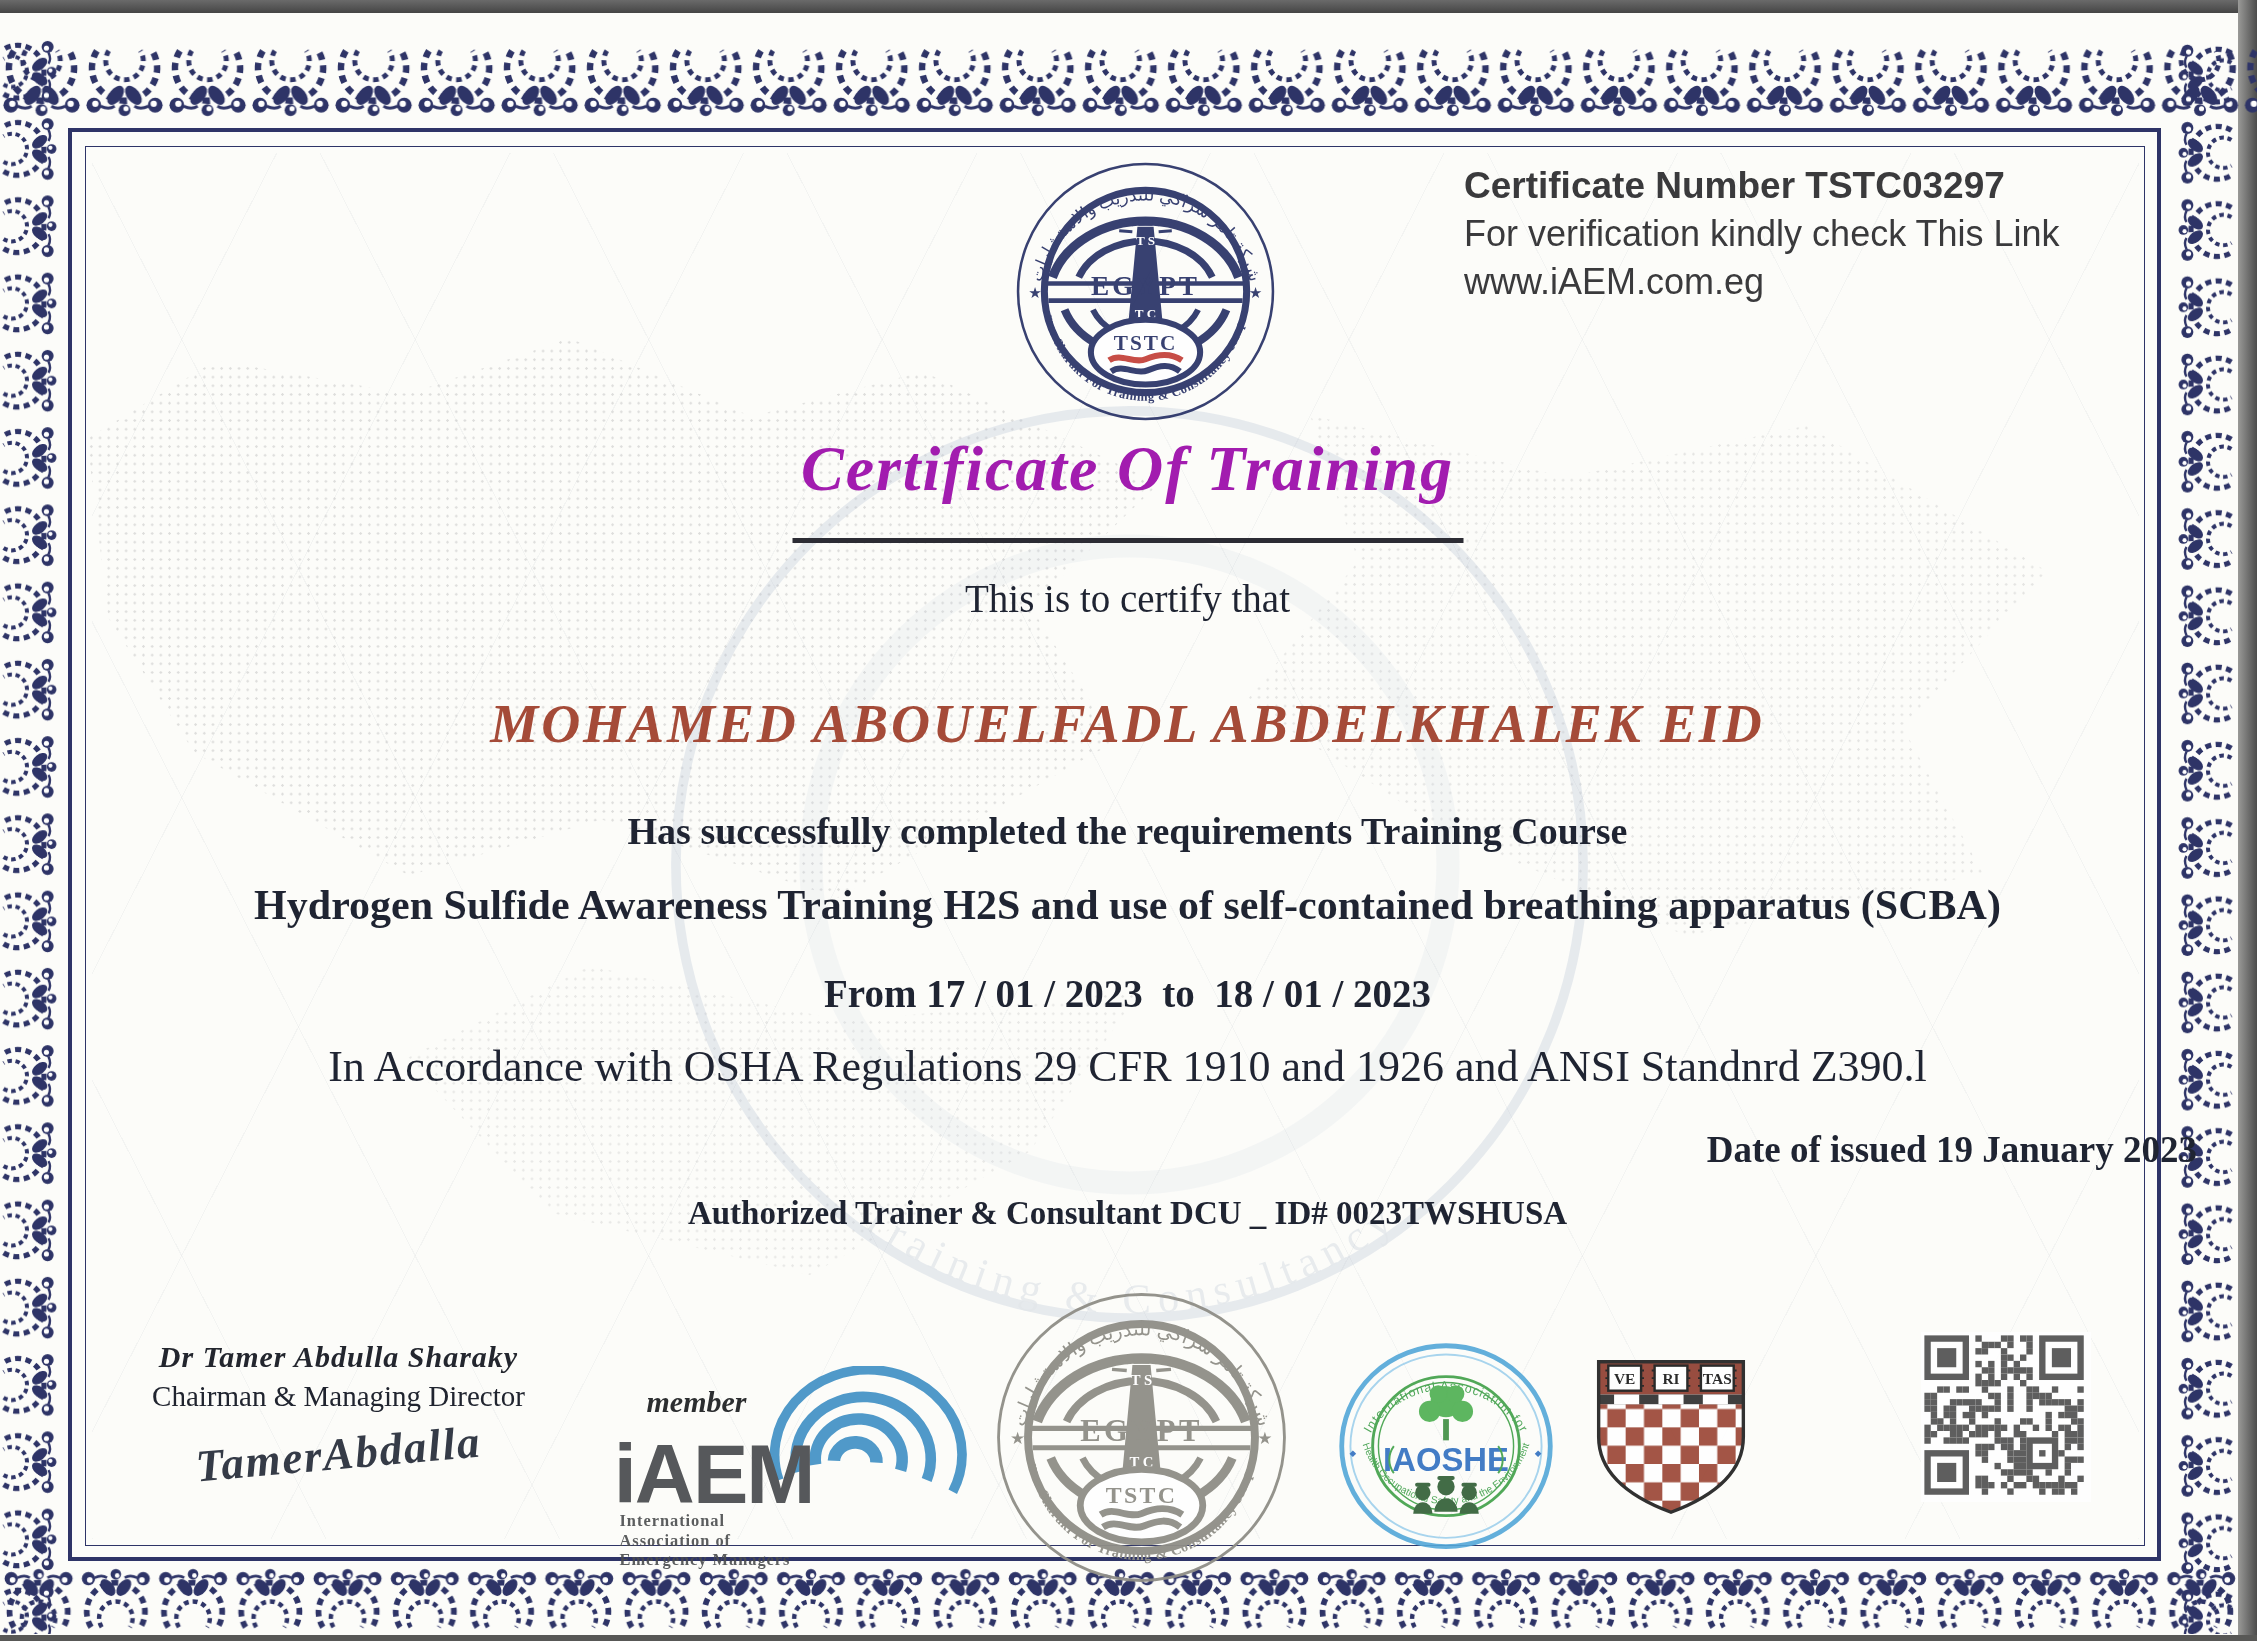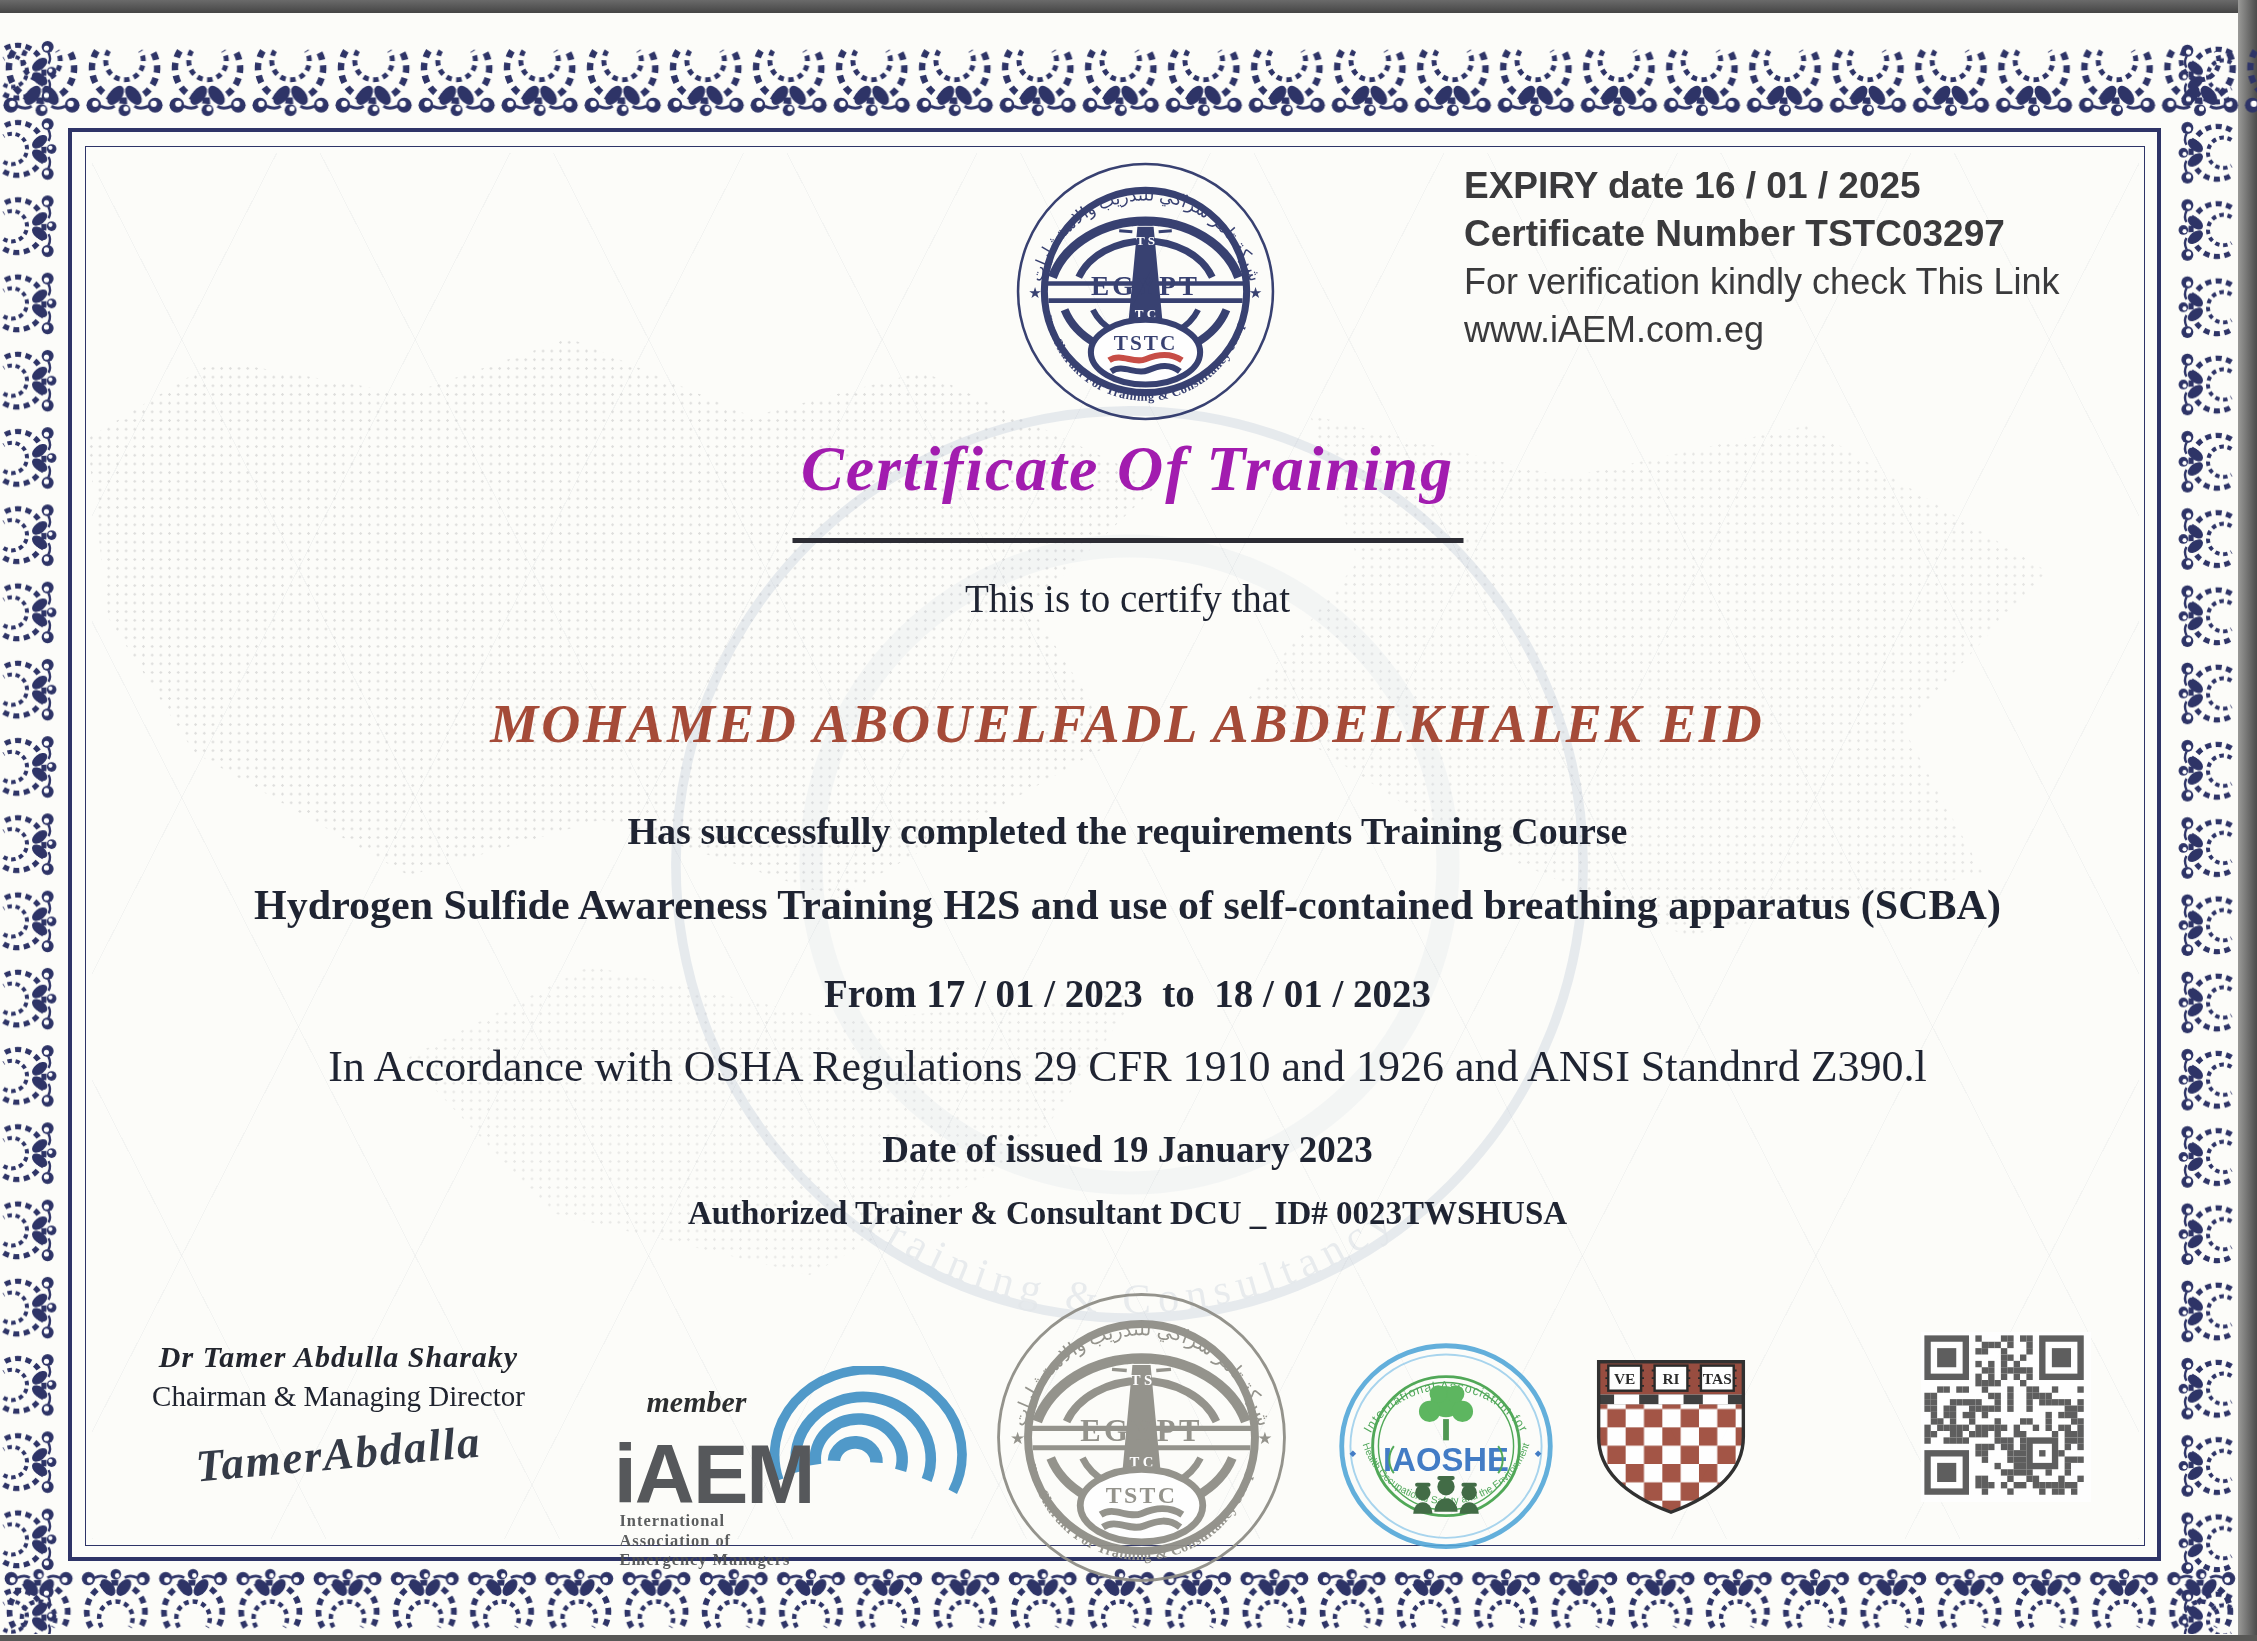--- a/index.html
+++ b/index.html
@@ -24,21 +24,21 @@
   .content{position:absolute;left:58px;top:0;width:2139px;height:1641px;}
   .cline{position:absolute;left:0;width:100%;text-align:center;color:#1f2432;}
   .title{top:432px;font-size:64px;font-style:italic;font-weight:600;letter-spacing:1.9px;color:#a21caf;}
   .title-rule{position:absolute;top:538px;left:50%;transform:translateX(-50%);width:671px;height:4.8px;background:#2c2c34;}
   .certify{top:576px;font-size:39px;}
   .name{top:693px;font-size:54px;font-style:italic;font-weight:600;letter-spacing:2.9px;color:#a54b38;}
   .completed{top:809px;font-size:38px;font-weight:600;}
   .course{top:881px;font-size:42px;font-weight:600;}
   .dates{top:971px;font-size:39px;font-weight:600;white-space:pre;}
   .accordance{top:1041px;font-size:44px;}
-  .issued{top:1128px;font-size:37px;font-weight:600;}
+  .issued{top:1128px;font-size:37px;font-weight:600;text-align:right;}
   .authorized{top:1195px;font-size:33px;font-weight:700;}
   
   .expiry{position:absolute;left:1464px;top:162px;width:599px;font-family:"Liberation Sans",sans-serif;color:#3a3a3c;}
   .expiry div{line-height:48px;font-size:36px;}
   .expiry .b{font-weight:700;font-size:37px;}
   
   .sig{position:absolute;left:124px;top:1340px;width:429px;text-align:center;}
   .sig-name{font-size:30px;font-style:italic;font-weight:600;color:#23262e;letter-spacing:1px;}
   .sig-title{font-size:29px;margin-top:5.8px;color:#20242f;}
   .sig-script{font-size:45px;font-style:italic;font-weight:600;color:#353b47;letter-spacing:1.9px;
@@ -175,21 +175,20 @@
     <text font-size="44" fill="#a9b7c9" letter-spacing="8" opacity=".8">
       <textPath href="#wm-arc" startOffset="50%" text-anchor="middle">Training &amp; Consultancy</textPath>
     </text>
   </svg>
 
   <svg class="wm" style="left:1014px;top:160px;color:#232d63" width="263" height="263" viewBox="0 0 260 260">
     <use href="#tstc-logo" width="260" height="260"></use>
   </svg>
 
   <div class="expiry">
-    <div class="b">EXPIRY date 16 / 01 / 2025</div>
     <div class="b">Certificate Number TSTC03297</div>
     <div>For verification kindly check This Link</div>
     <div>www.iAEM.com.eg</div>
   </div>
 
   <div class="content">
     <div class="cline title">Certificate Of Training</div>
     <div class="title-rule"></div>
     <div class="cline name">MOHAMED ABOUELFADL ABDELKHALEK EID</div>
     <div class="cline certify">This is to certify that</div>

